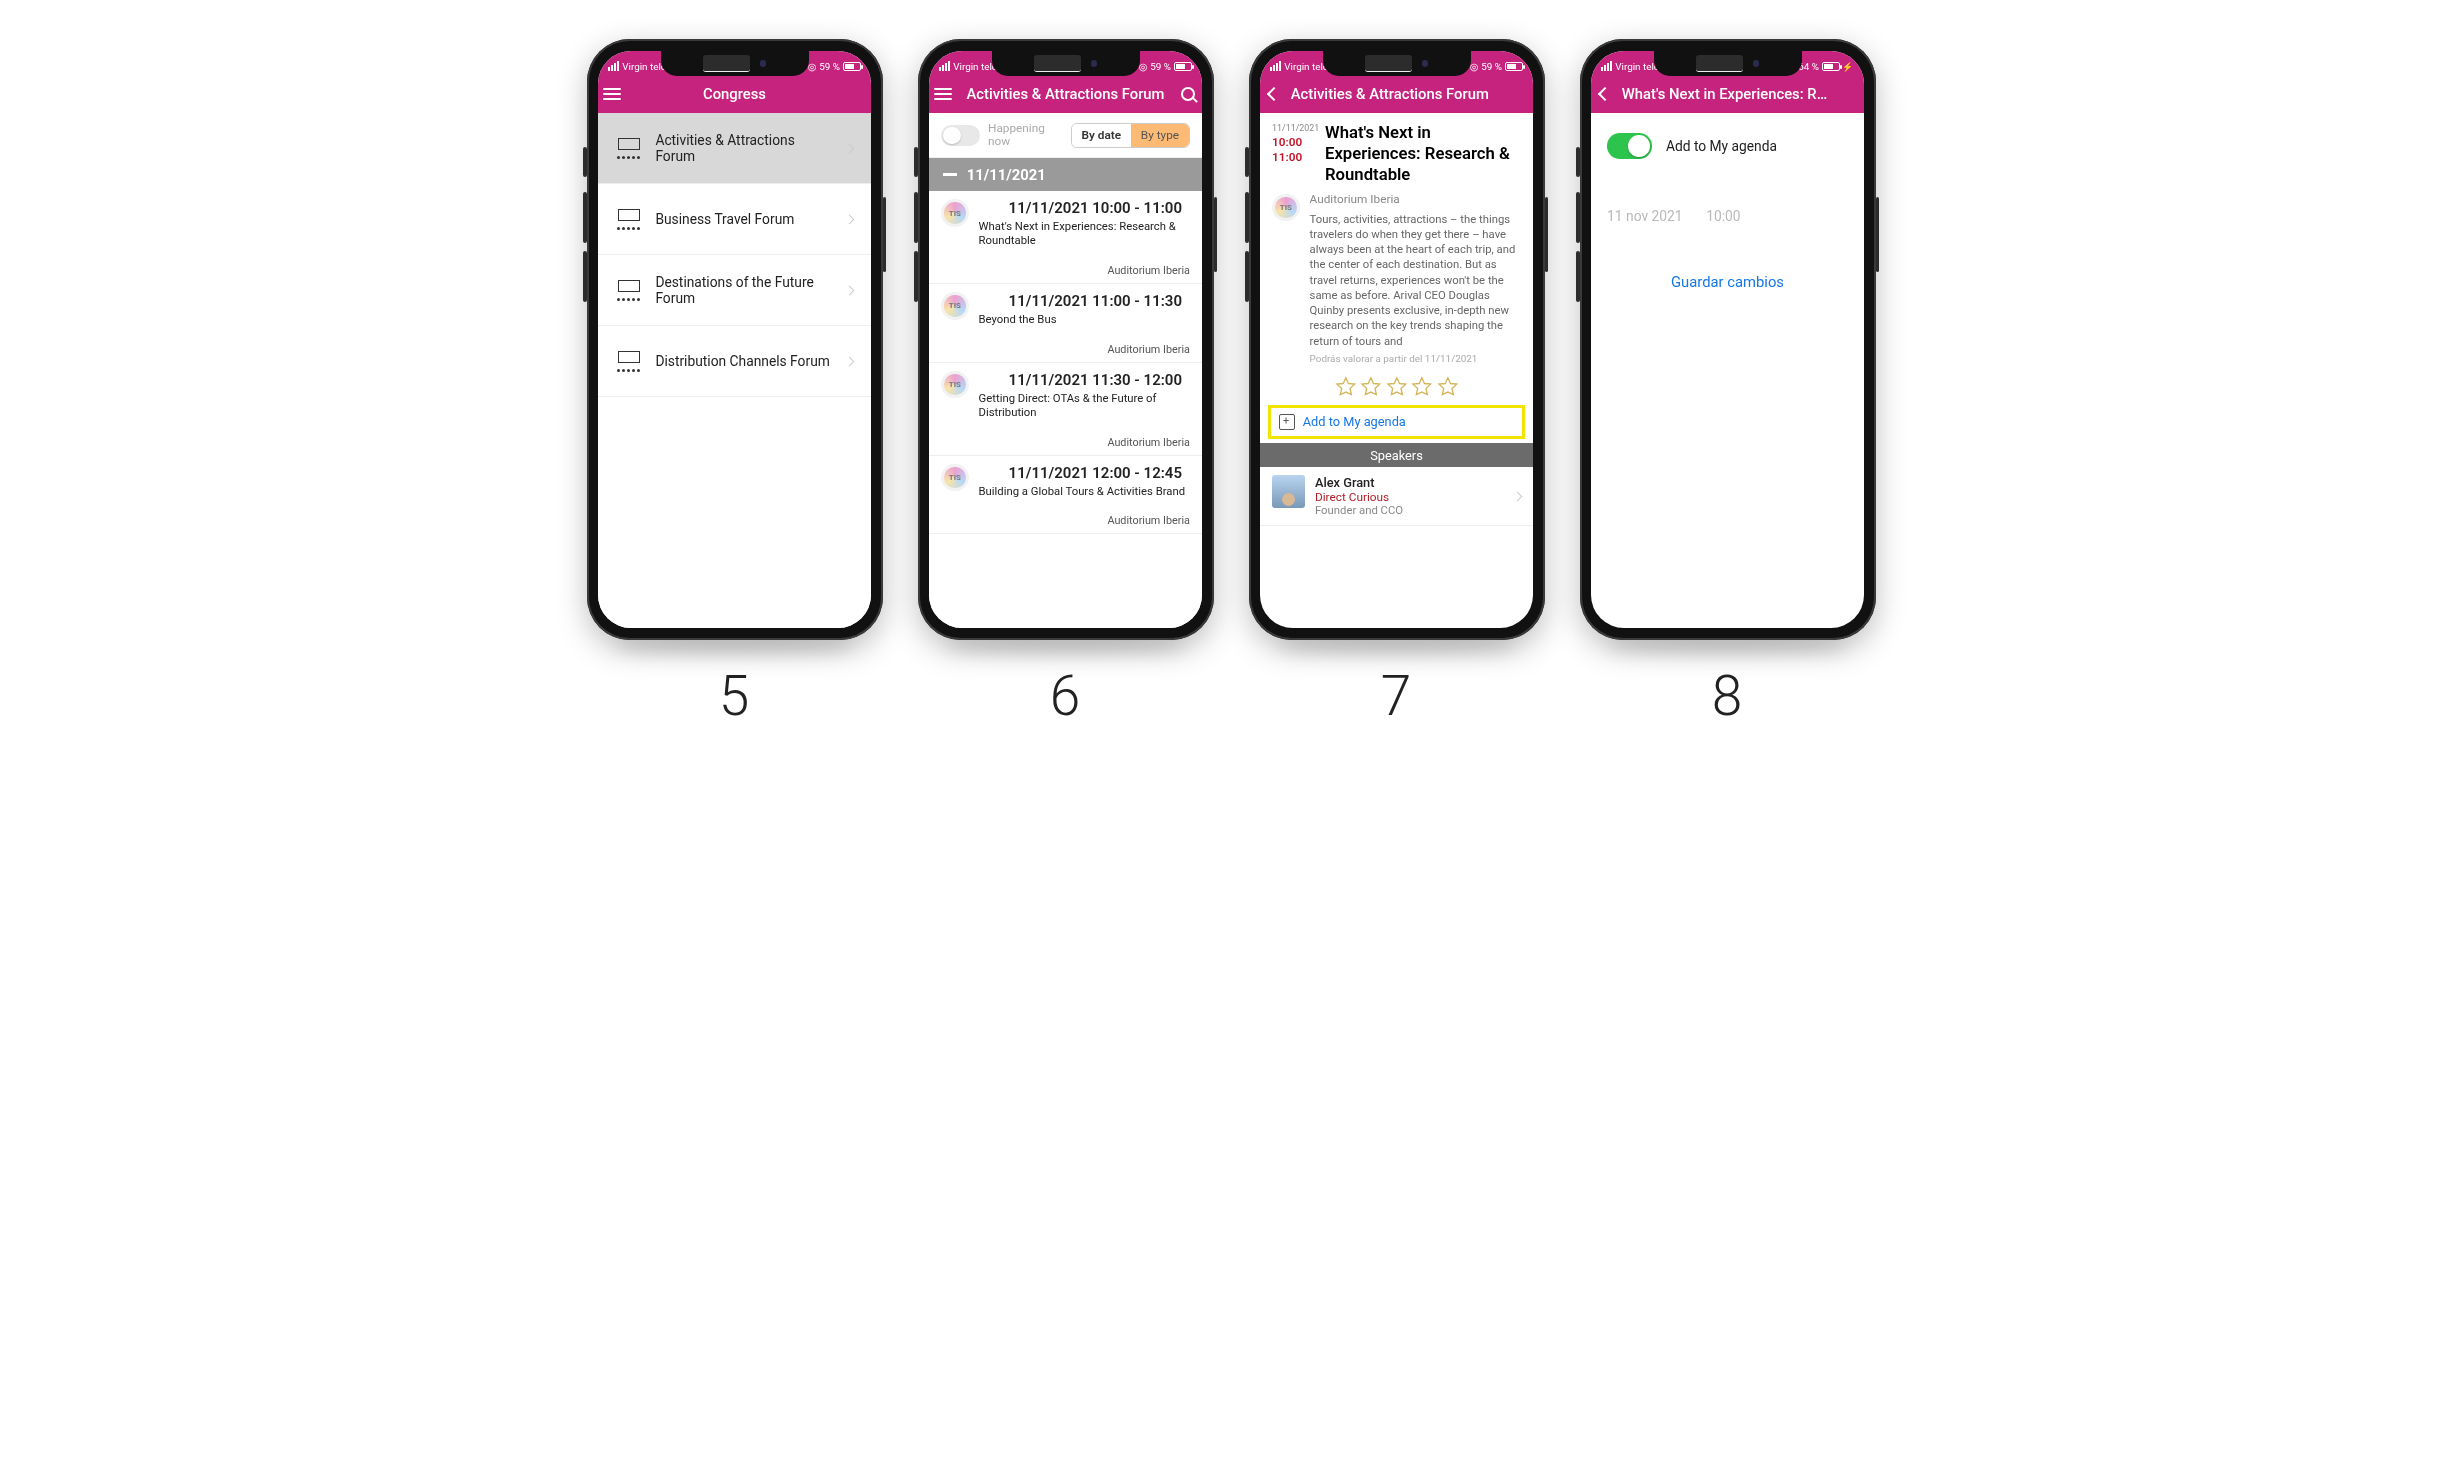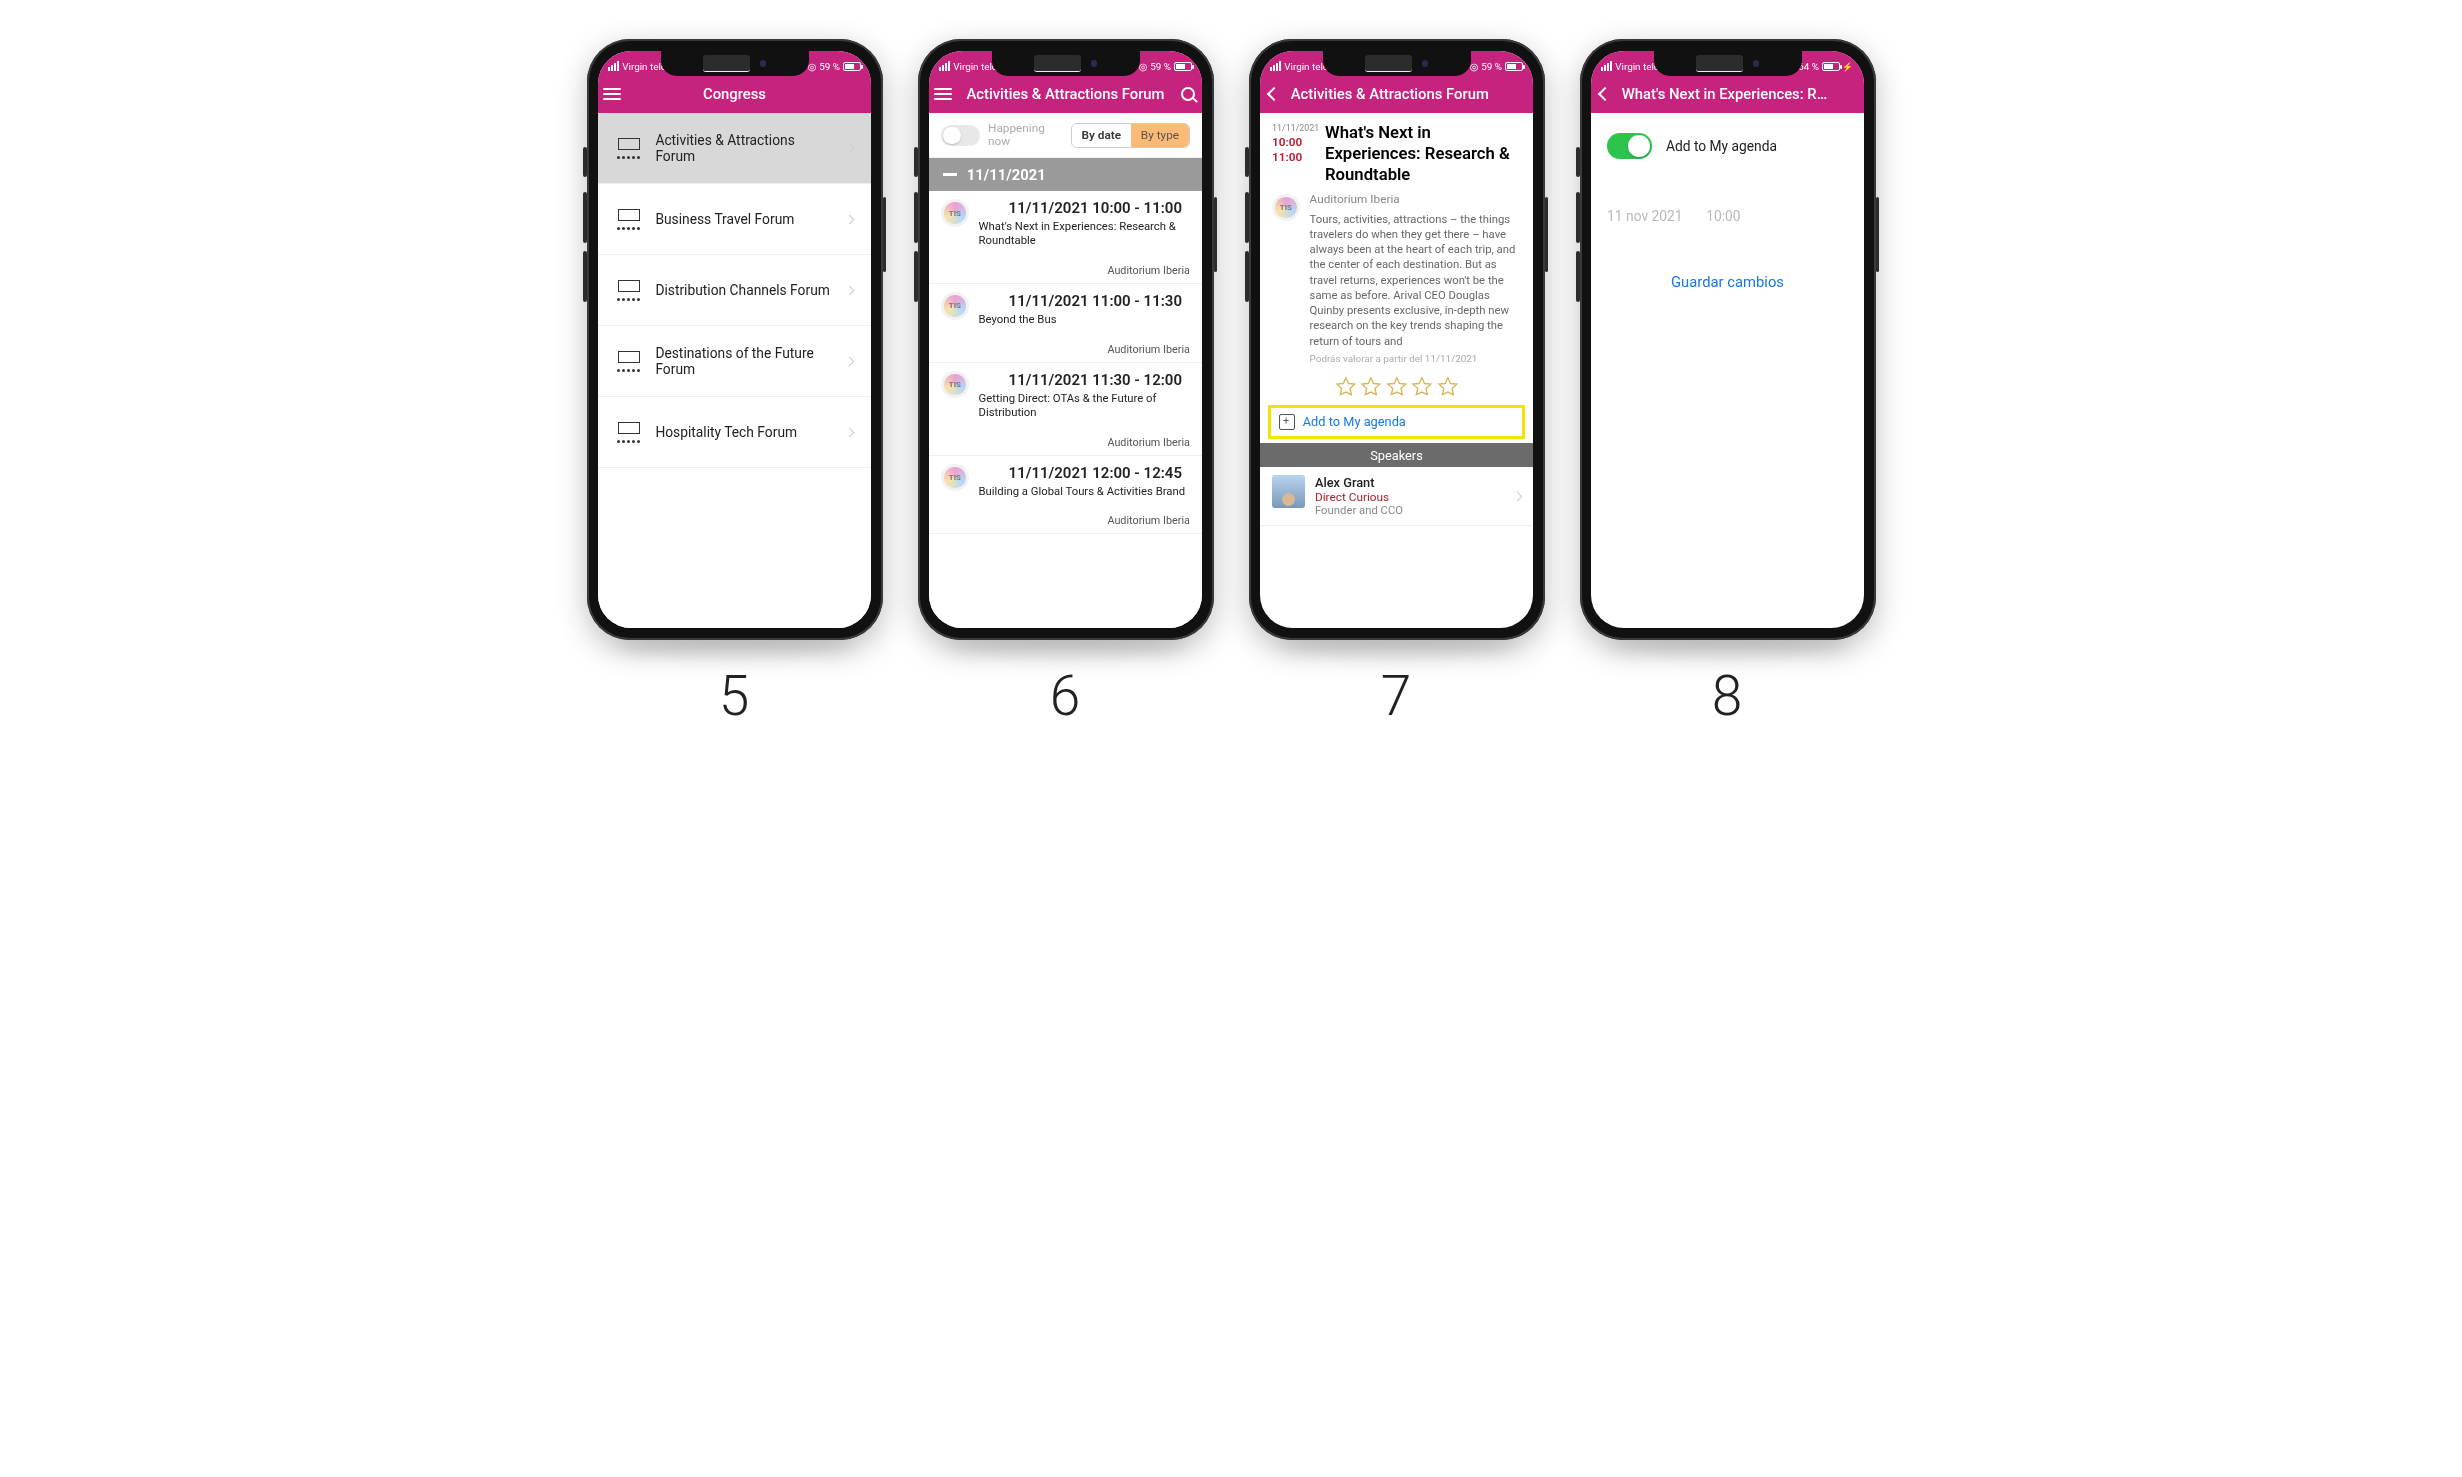--- a/index.html
+++ b/index.html
@@ -245,49 +245,35 @@
         <div class="forum-ic">
                 <div class="scr"></div>
                 <div class="dots">
                   <span></span>
                   <span></span>
                   <span></span>
                   <span></span>
                   <span></span>
                 </div>
               </div>
-        <div class="li-label">Distribution Channels Forum</div>
+        <div class="li-label">Destinations of the Future Forum</div>
         <div class="chev-r"></div>
       </div>
       <div class="list-item">
         <div class="forum-ic">
                 <div class="scr"></div>
                 <div class="dots">
                   <span></span>
                   <span></span>
                   <span></span>
                   <span></span>
                   <span></span>
                 </div>
               </div>
-        <div class="li-label">Destinations of the Future Forum</div>
-        <div class="chev-r"></div>
-      </div>
-      <div class="list-item">
-        <div class="forum-ic">
-                <div class="scr"></div>
-                <div class="dots">
-                  <span></span>
-                  <span></span>
-                  <span></span>
-                  <span></span>
-                  <span></span>
-                </div>
-              </div>
-        <div class="li-label">Hospitality Tech Forum</div>
+        <div class="li-label">Distribution Channels Forum</div>
         <div class="chev-r"></div>
       </div>
     </div>
   </div>
 </div>
 <div class="phone-num">5</div>
 </div>
 
 <div class="phone-wrap">
 <div class="phone">

